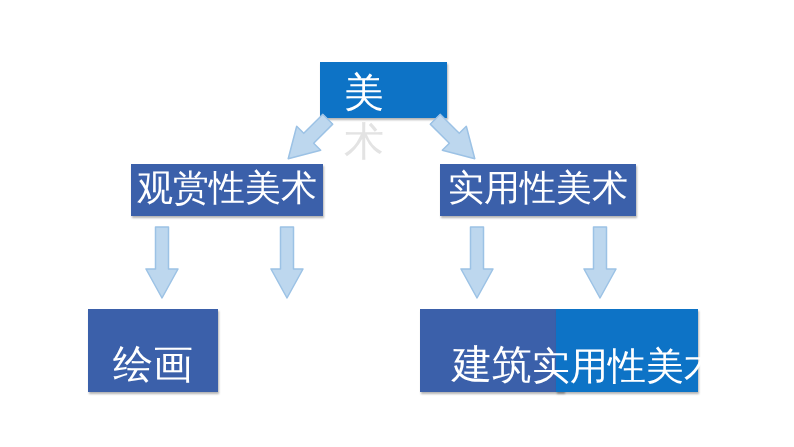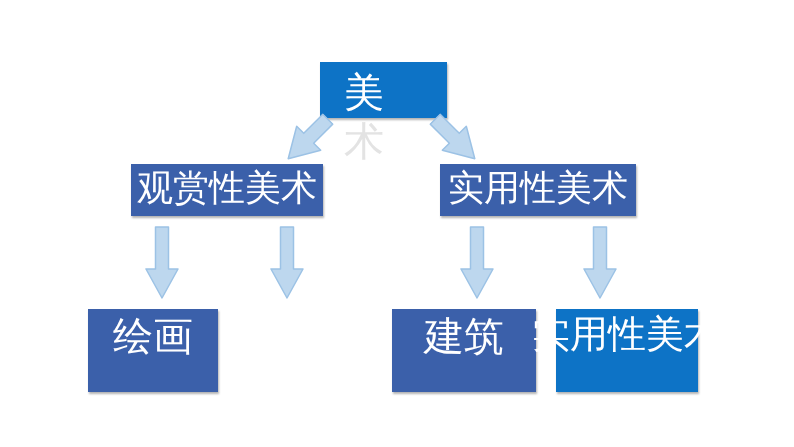--- a/index.html
+++ b/index.html
@@ -1,21 +1,21 @@
 <!DOCTYPE html>
 <html><head>
 <meta charset="utf-8">
 <style>
   html,body{margin:0;padding:0;background:#fff;}
   .stage{
     position:relative;width:794px;height:447px;background:#ffffff;
     overflow:hidden;font-family:"Liberation Serif","DejaVu Serif",serif;
   }
   .box{
-    position:absolute;display:flex;align-items:flex-start;justify-content:center;
+    position:absolute;display:flex;align-items:flex-end;justify-content:center;
     color:#ffffff;box-shadow:1px 2px 2px rgba(0,0,0,0.30);
   }
   .bright{background:#0d73c6;}
   .muted{background:#3b60aa;}
 
   
   .root{left:320px;top:62px;width:127px;height:56px;overflow:visible;
         justify-content:flex-start;align-items:flex-start;}
   .root-label{position:absolute;left:22px;top:6px;width:44px;text-align:center;
         font-size:40px;line-height:49px;}
@@ -25,21 +25,21 @@
 
   
   .mid{top:164px;height:52px;font-size:36px;align-items:flex-end;padding-bottom:3px;box-sizing:border-box;}
   .mid.left{left:131px;width:192px;}
   .mid.right{left:440px;width:196px;}
 
   
   .leaf{top:309px;height:83px;font-size:40px;white-space:nowrap;}
   .leaf.b1{left:88px;width:130px;}
   .leaf.b2{left:243px;width:130px;}
-  .leaf.b3{left:392px;width:144px;}
+  .leaf.b3{left:420px;width:144px;}
   .leaf.b4{left:556px;width:142px;font-size:38px;}
 
   
   .arrow{position:absolute;display:flex;align-items:center;justify-content:center;overflow:visible;}
   .bent{width:62px;height:62px;top:108px;}
   .bent.bl{left:277px;}
   .bent.br{left:424px;}
   .bent.bl svg{transform:rotate(45deg);}
   .bent.br svg{transform:rotate(-45deg);}
   .down{width:34px;height:74px;top:226px;}

